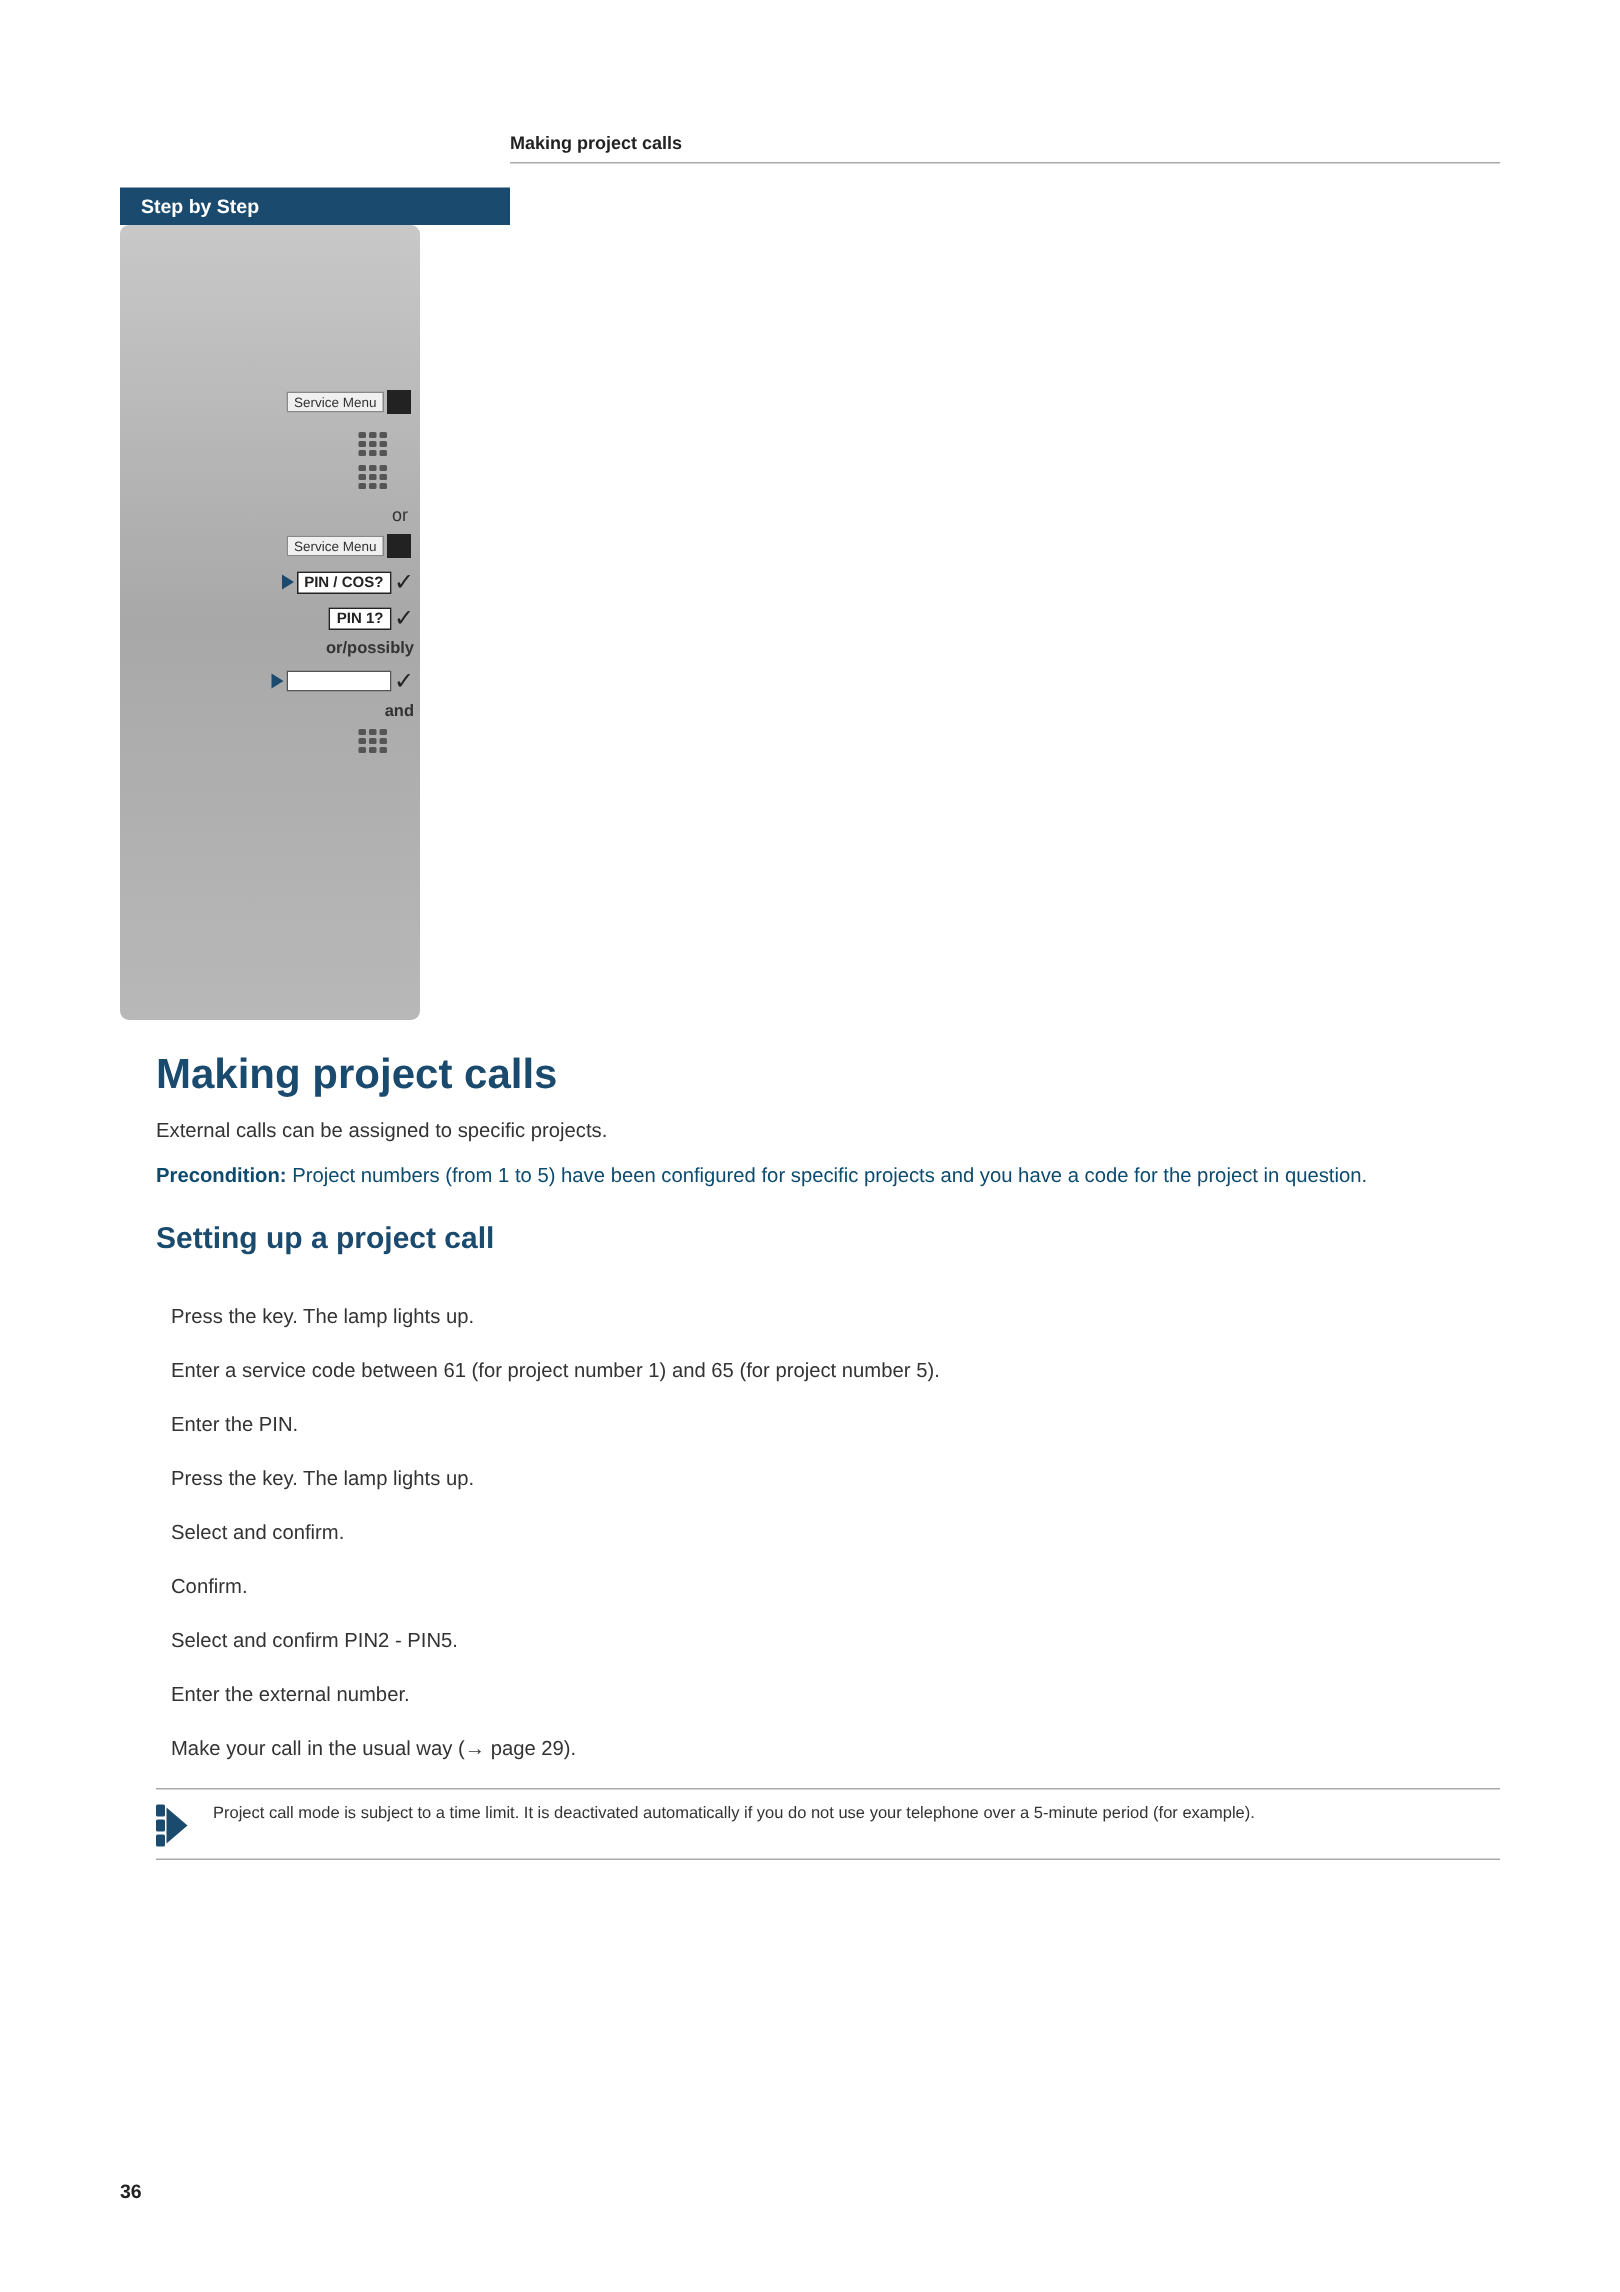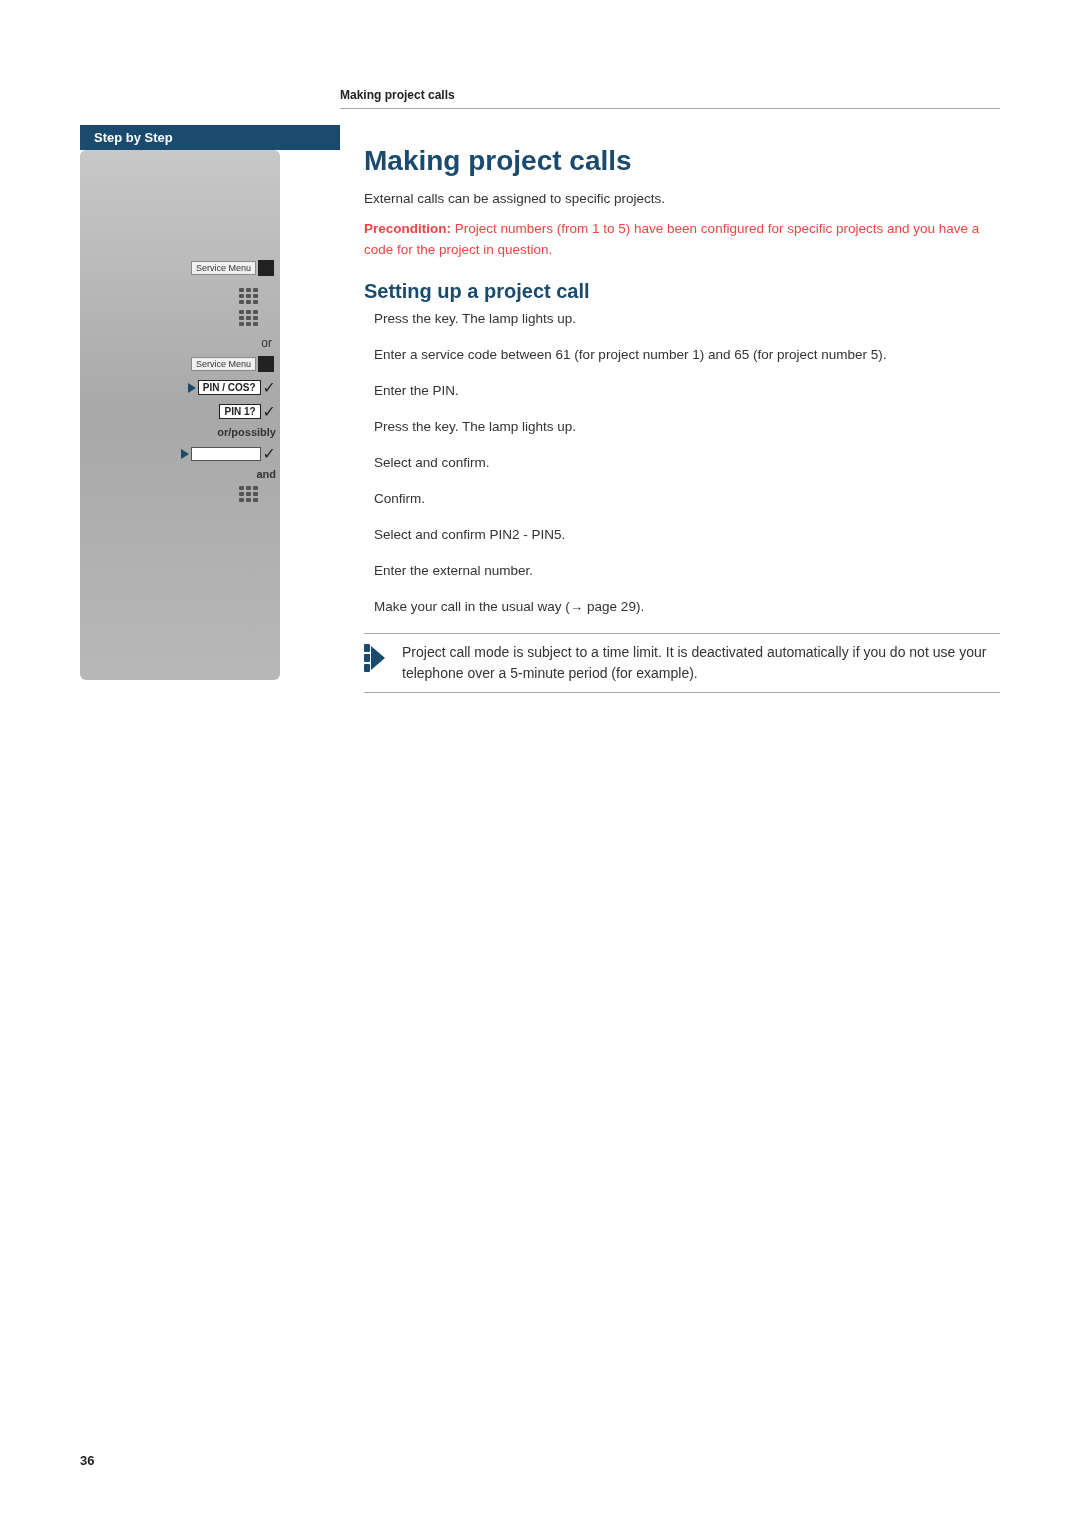--- a/index.html
+++ b/index.html
@@ -45,34 +45,34 @@
 
     .intro-text {
       font-size: 13.5px;
       color: #333;
       margin-bottom: 10px;
       line-height: 1.5;
     }
 
     .precondition-text {
       font-size: 13.5px;
-      color: #ef4444;
+      color: #0c4a6e;
       margin-bottom: 20px;
       line-height: 1.5;
     }
 
     .precondition-bold {
       font-weight: bold;
     }
 
     .section-title {
       font-size: 20px;
       font-weight: bold;
       color: #1a4a6e;
-      margin-bottom: 4px;
+      margin-bottom: 28px;
       margin-top: 10px;
     }
 
     
     .step-row {
       display: flex;
       flex-direction: row;
       margin-bottom: 8px;
       align-items: flex-start;
       min-height: 28px;
@@ -107,21 +107,21 @@
     }
 
     
     .tape-icon {
       display: flex;
       align-items: center;
       justify-content: flex-start;
     }
 
     .info-text {
-      font-size: 14px;
+      font-size: 11px;
       color: #333;
       line-height: 1.5;
     }
 
     
     .page-number {
       position: absolute;
       bottom: 60px;
       left: 80px;
       font-size: 13px;
@@ -222,21 +222,21 @@
 
   <div style="display:flex; flex-direction:row;">
     <div style="width:260px; flex-shrink:0;"></div>
     <div style="flex:1;">
       <div class="breadcrumb-bar" style="margin-left:0;">
         <span class="breadcrumb-text">Making project calls</span>
       </div>
     </div>
   </div>
 
-  <div style="display:flex; flex-direction:row; margin-top:16px;">
+  <div style="display:flex; flex-direction:column; margin-top:16px;">
 
     <div style="width:260px; flex-shrink:0;">
       <div class="sbs-badge">Step by Step</div>
       <div class="phone-body">
 
         <div style="position:absolute; top:110px; left:10px; right:6px; display:flex; align-items:center; justify-content:flex-end;">
           <div class="sm-btn">
             <span>Service Menu</span>
           </div>
           <div class="blk-sq"></div>

